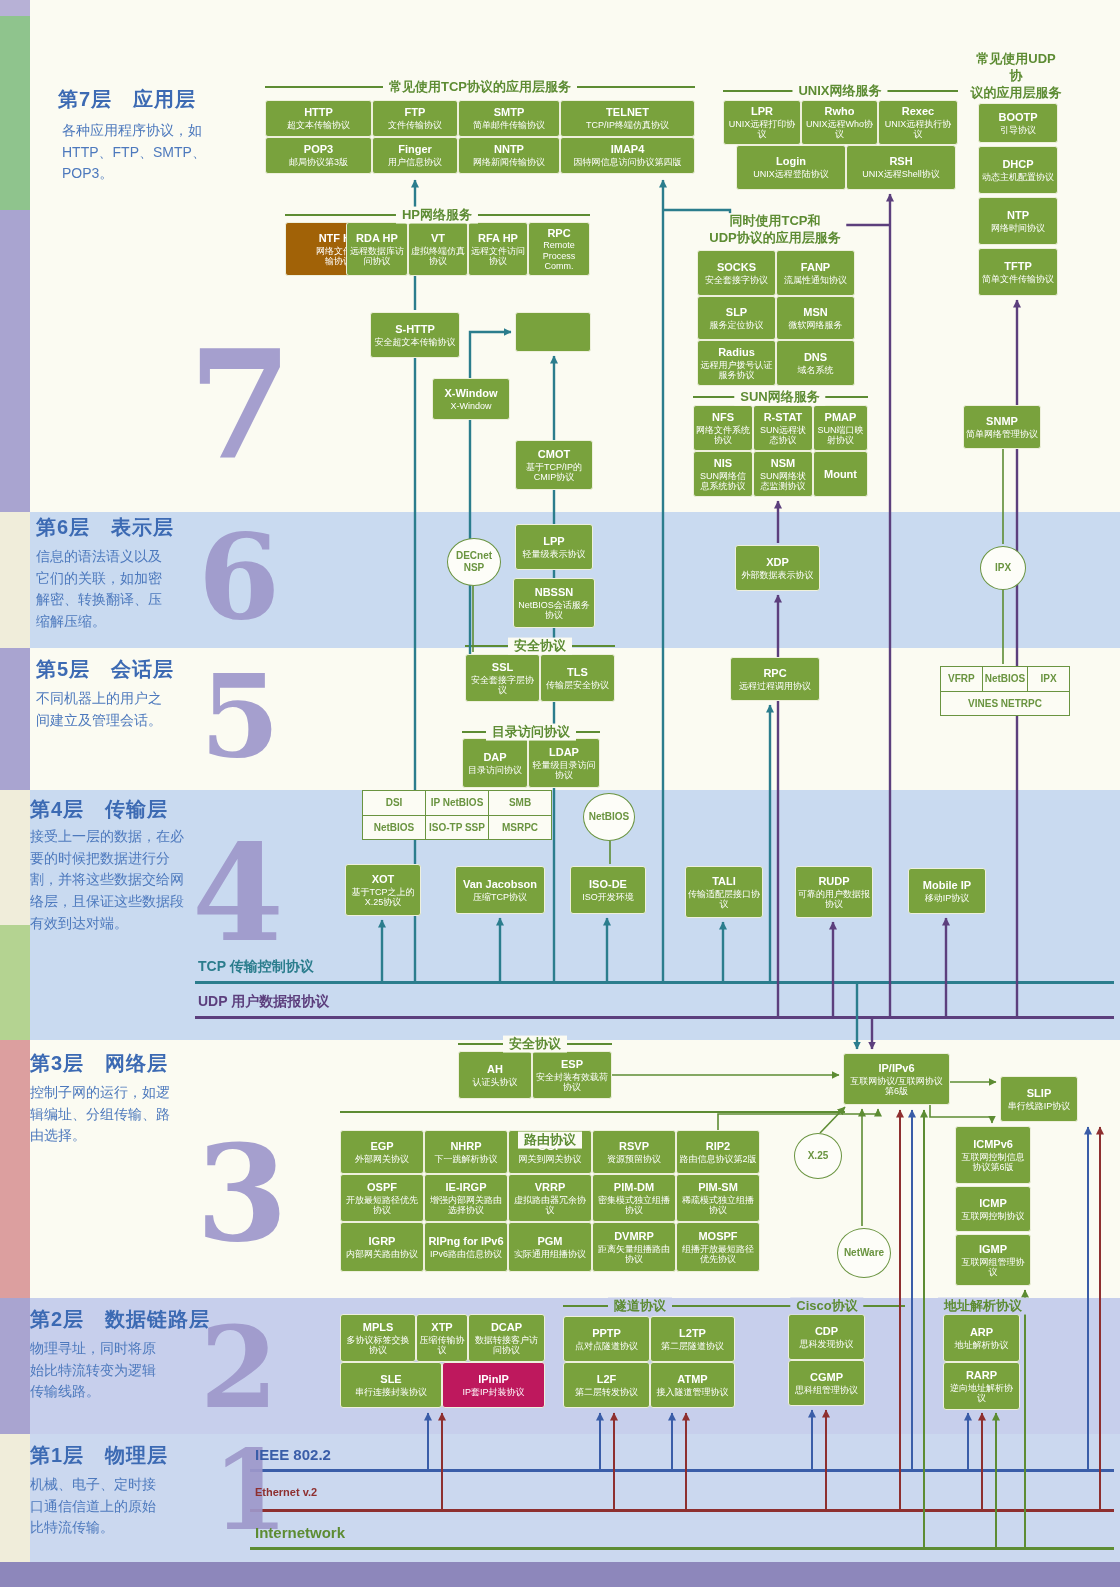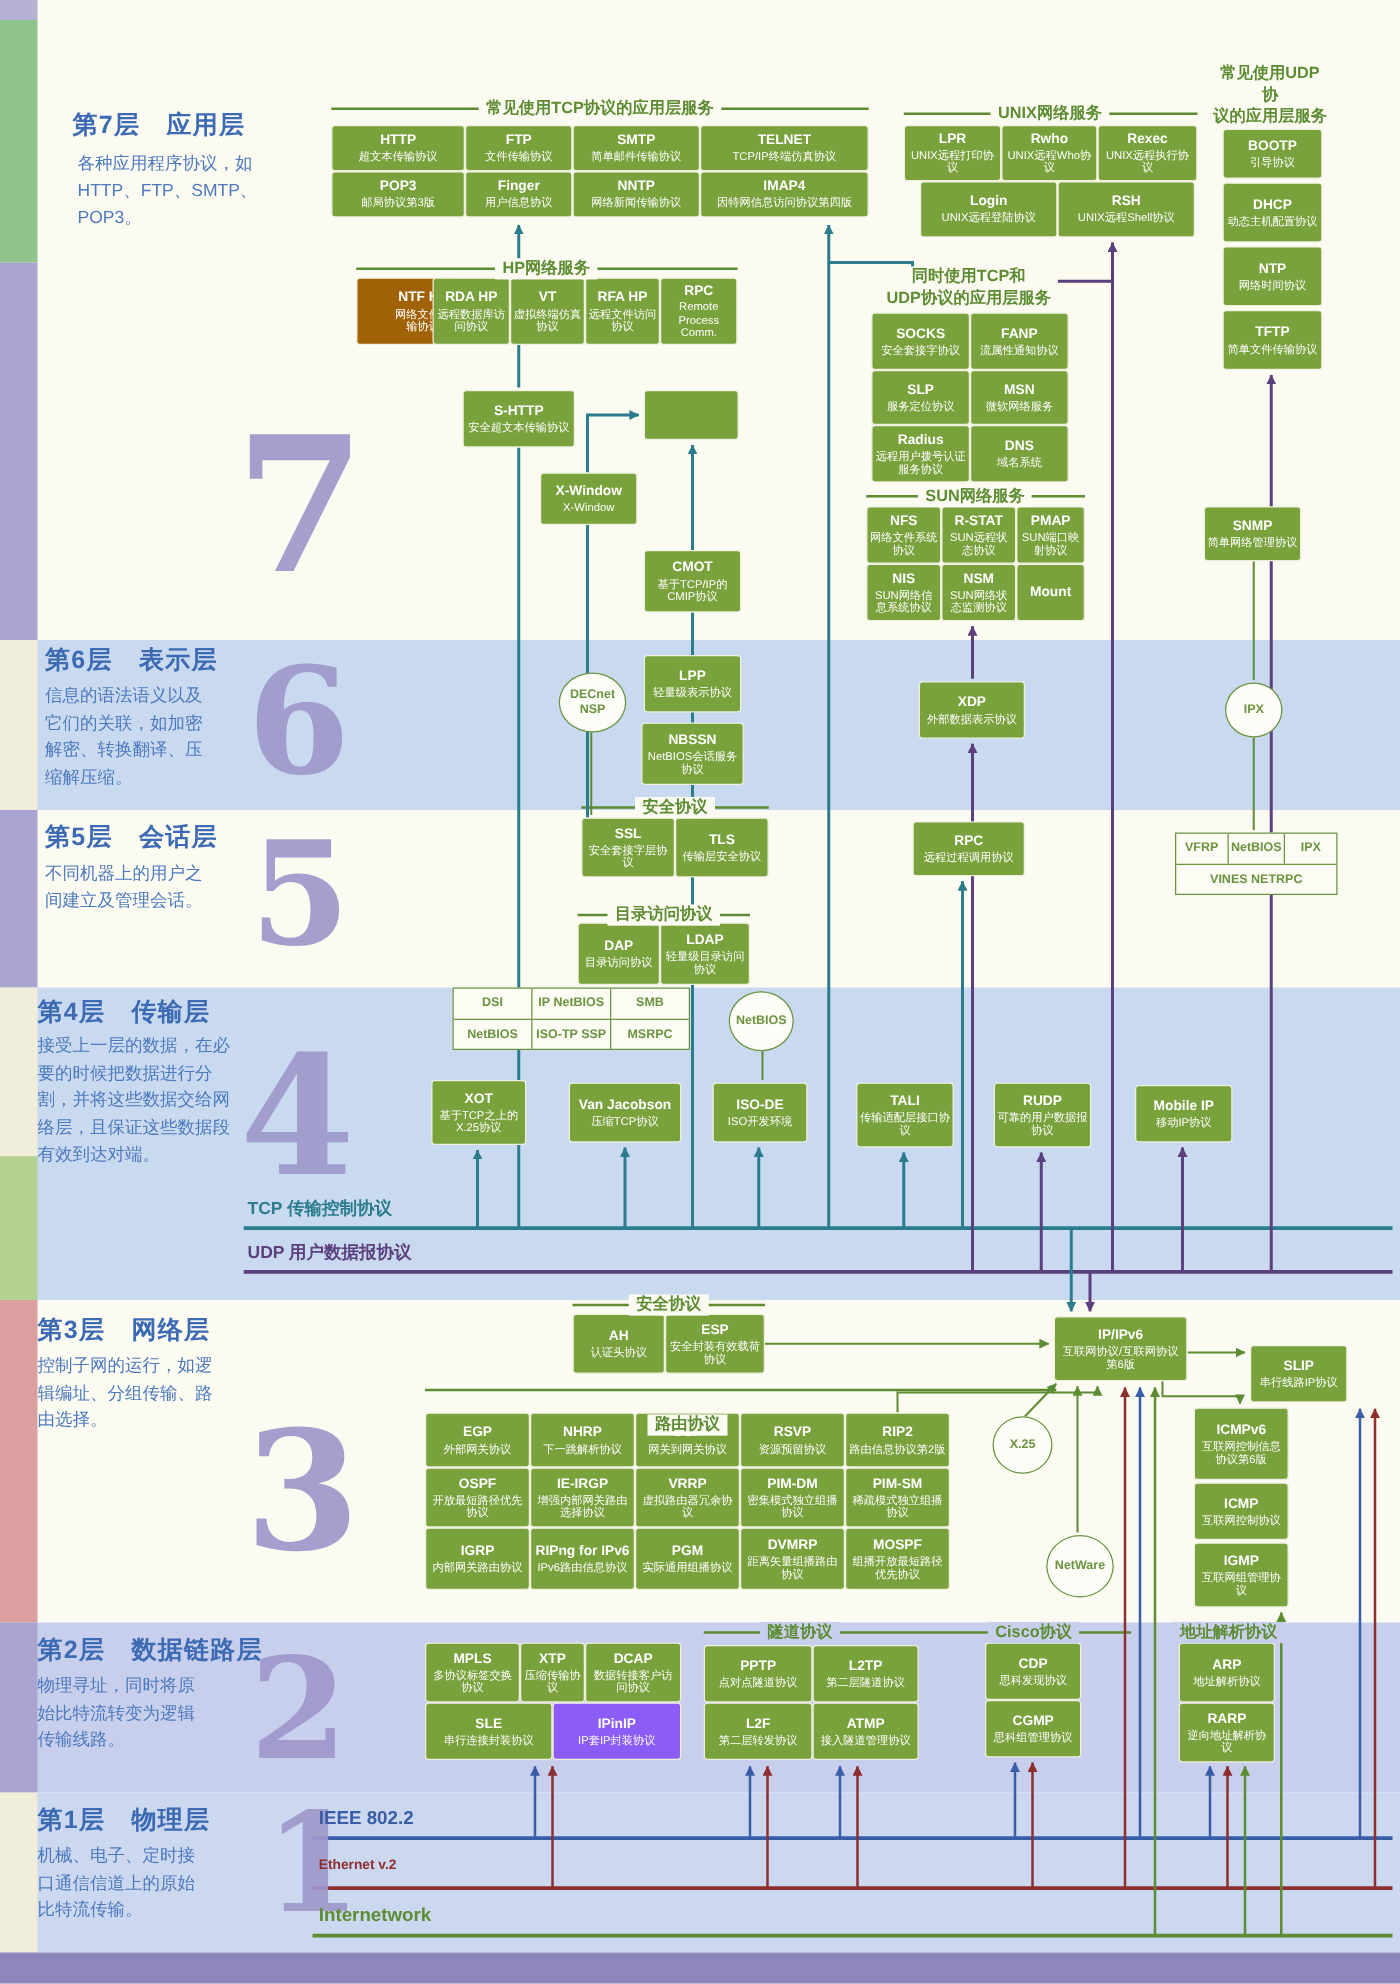--- a/index.html
+++ b/index.html
@@ -451,21 +451,21 @@
       <div class="bs">压缩传输协议</div>
     </div>
     <div class="pbox" style="left: 468px; top: 1314px; width: 77px; height: 48px; background: rgb(121, 162, 61); border: 1px solid rgb(238, 240, 220);">
       <div class="bt">DCAP</div>
       <div class="bs">数据转接客户访问协议</div>
     </div>
     <div class="pbox" style="left: 340px; top: 1362px; width: 102px; height: 46px; background: rgb(121, 162, 61); border: 1px solid rgb(238, 240, 220);">
       <div class="bt">SLE</div>
       <div class="bs">串行连接封装协议</div>
     </div>
-    <div class="pbox" style="left: 442px; top: 1362px; width: 103px; height: 46px; background: #8b5cf6; border: 1px solid rgb(238, 240, 220);">
+    <div class="pbox" style="left: 442px; top: 1362px; width: 103px; height: 46px; background: #be185d; border: 1px solid rgb(238, 240, 220);">
       <div class="bt">IPinIP</div>
       <div class="bs">IP套IP封装协议</div>
     </div>
     <div class="pbox" style="left: 563px; top: 1316px; width: 87px; height: 46px; background: rgb(121, 162, 61); border: 1px solid rgb(238, 240, 220);">
       <div class="bt">PPTP</div>
       <div class="bs">点对点隧道协议</div>
     </div>
     <div class="pbox" style="left: 650px; top: 1316px; width: 85px; height: 46px; background: rgb(121, 162, 61); border: 1px solid rgb(238, 240, 220);">
       <div class="bt">L2TP</div>
       <div class="bs">第二层隧道协议</div>

